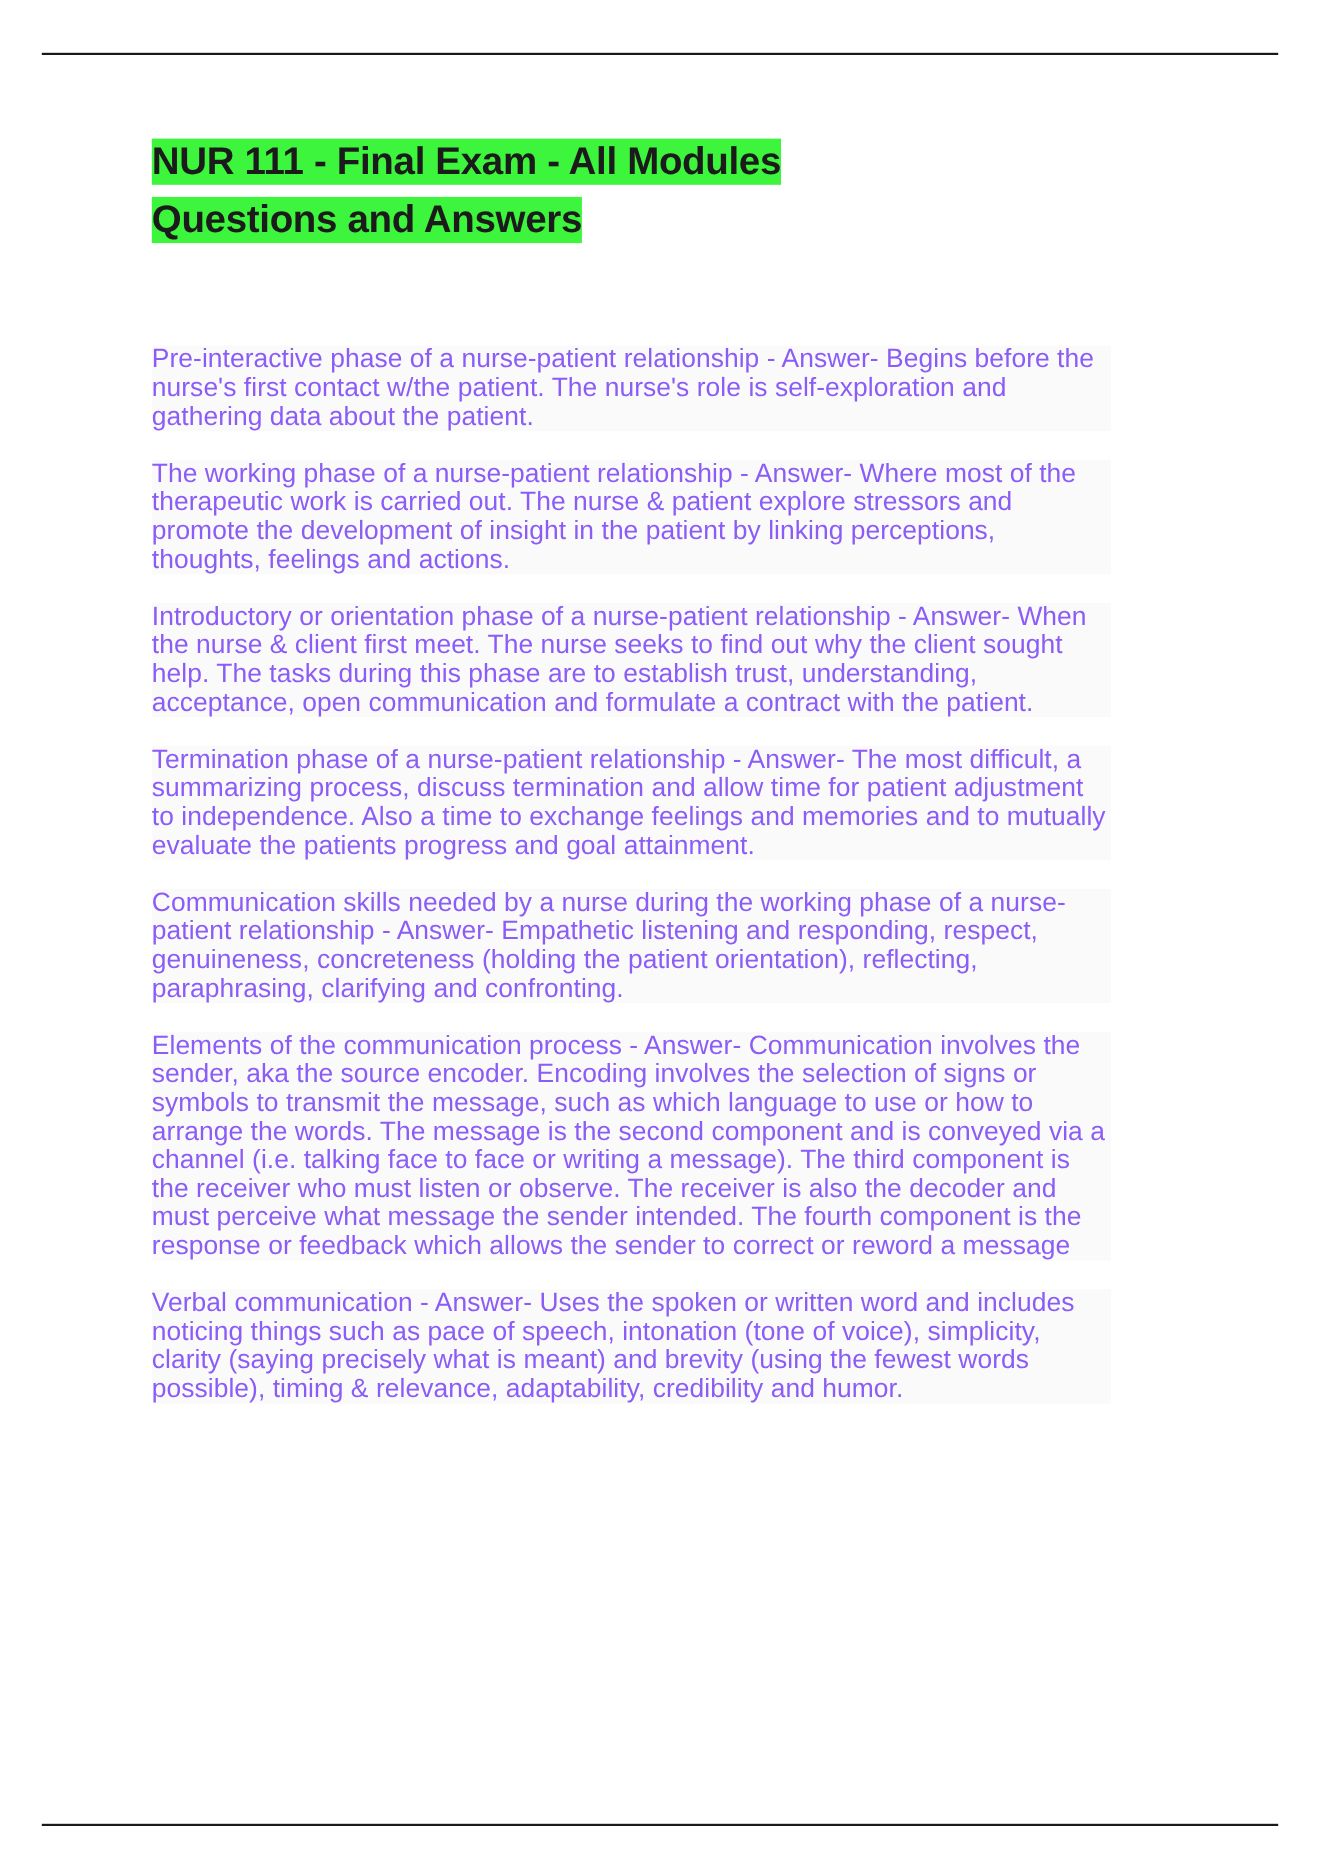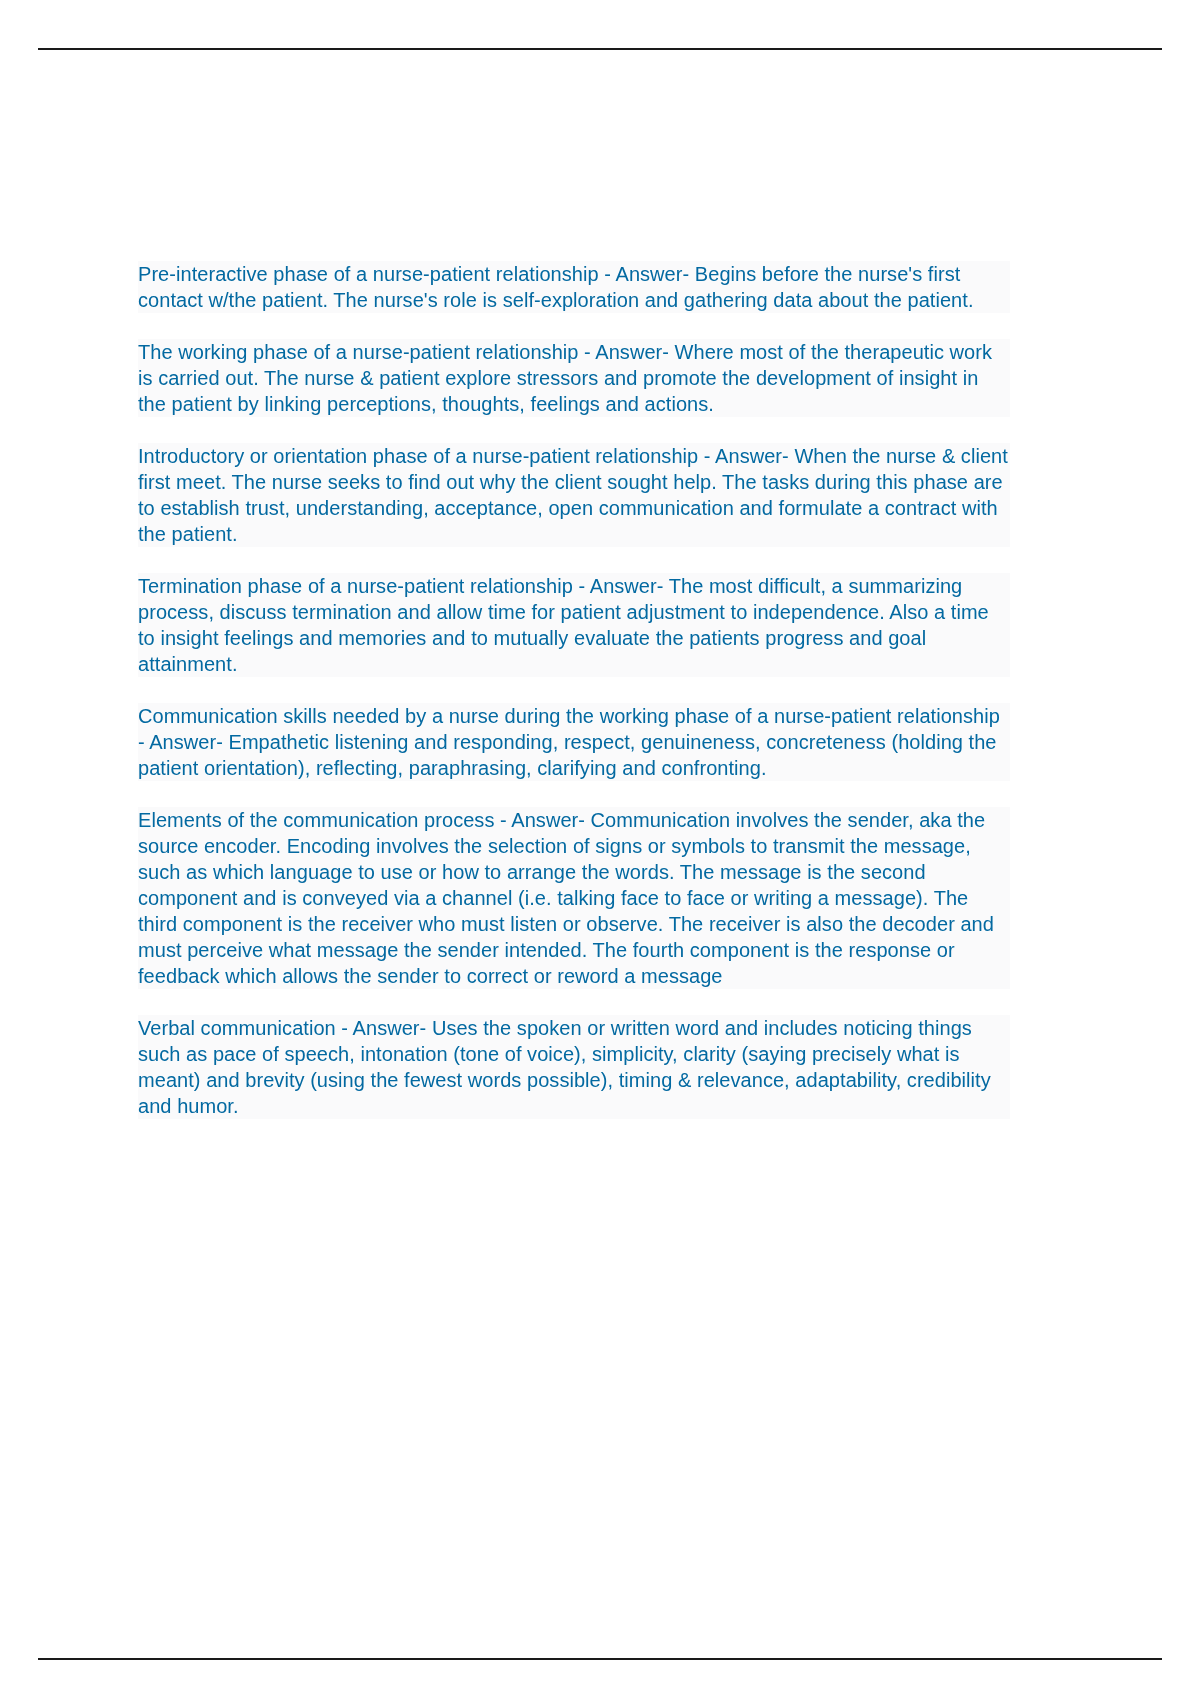--- a/index.html
+++ b/index.html
@@ -47,49 +47,49 @@
   }
   .doc-title .hl {
     background: #3cf53c;
     box-decoration-break: clone;
     -webkit-box-decoration-break: clone;
     padding: 1px 0 2px 0;
   }
 
   .body-block {
     margin: 0 0 26px 0;
-    font-size: 20px;
+    font-size: 24px;
     line-height: 26px;
-    color: #0369a1;
+    color: #8b5cf6;
     background: #fafafb;
     letter-spacing: 0.05px;
   }
   .body-block:first-of-type {
     margin-top: 0;
   }
   .blocks {
     margin-top: 88px;
   }
 </style>
 </head>
 <body>
 
 <div class="page">
 
   <div class="rule rule-top"></div>
 
   <div class="content">
 
-    <h1 class="doc-title"><br></h1>
+    <h1 class="doc-title"><span class="hl">NUR 111 - Final Exam - All Modules</span><br><span class="hl">Questions and Answers</span></h1>
 
     <div class="blocks">
       <p class="body-block">Pre-interactive phase of a nurse-patient relationship - Answer- Begins before the nurse's first contact w/the patient. The nurse's role is self-exploration and gathering data about the patient.</p>
       <p class="body-block">The working phase of a nurse-patient relationship - Answer- Where most of the therapeutic work is carried out. The nurse &amp; patient explore stressors and promote the development of insight in the patient by linking perceptions, thoughts, feelings and actions.</p>
       <p class="body-block">Introductory or orientation phase of a nurse-patient relationship - Answer- When the nurse &amp; client first meet. The nurse seeks to find out why the client sought help. The tasks during this phase are to establish trust, understanding, acceptance, open communication and formulate a contract with the patient.</p>
-      <p class="body-block">Termination phase of a nurse-patient relationship - Answer- The most difficult, a summarizing process, discuss termination and allow time for patient adjustment to independence. Also a time to insight feelings and memories and to mutually evaluate the patients progress and goal attainment.</p>
+      <p class="body-block">Termination phase of a nurse-patient relationship - Answer- The most difficult, a summarizing process, discuss termination and allow time for patient adjustment to independence. Also a time to exchange feelings and memories and to mutually evaluate the patients progress and goal attainment.</p>
       <p class="body-block">Communication skills needed by a nurse during the working phase of a nurse-patient relationship - Answer- Empathetic listening and responding, respect, genuineness, concreteness (holding the patient orientation), reflecting, paraphrasing, clarifying and confronting.</p>
       <p class="body-block">Elements of the communication process - Answer- Communication involves the sender, aka the source encoder. Encoding involves the selection of signs or symbols to transmit the message, such as which language to use or how to arrange the words. The message is the second component and is conveyed via a channel (i.e. talking face to face or writing a message). The third component is the receiver who must listen or observe. The receiver is also the decoder and must perceive what message the sender intended. The fourth component is the response or feedback which allows the sender to correct or reword a message</p>
       <p class="body-block">Verbal communication - Answer- Uses the spoken or written word and includes noticing things such as pace of speech, intonation (tone of voice), simplicity, clarity (saying precisely what is meant) and brevity (using the fewest words possible), timing &amp; relevance, adaptability, credibility and humor.</p>
     </div>
 
   </div>
 
   <div class="rule rule-bottom"></div>
 
 </div>

